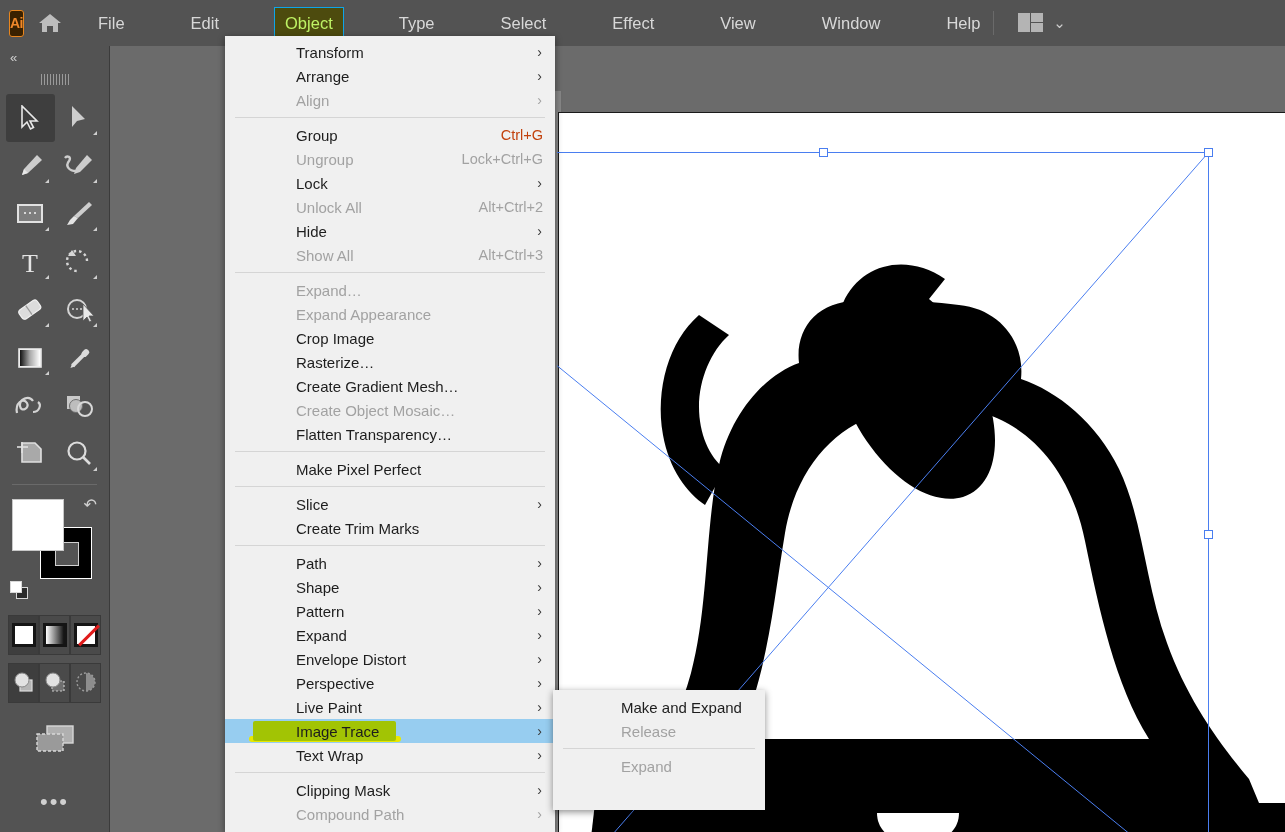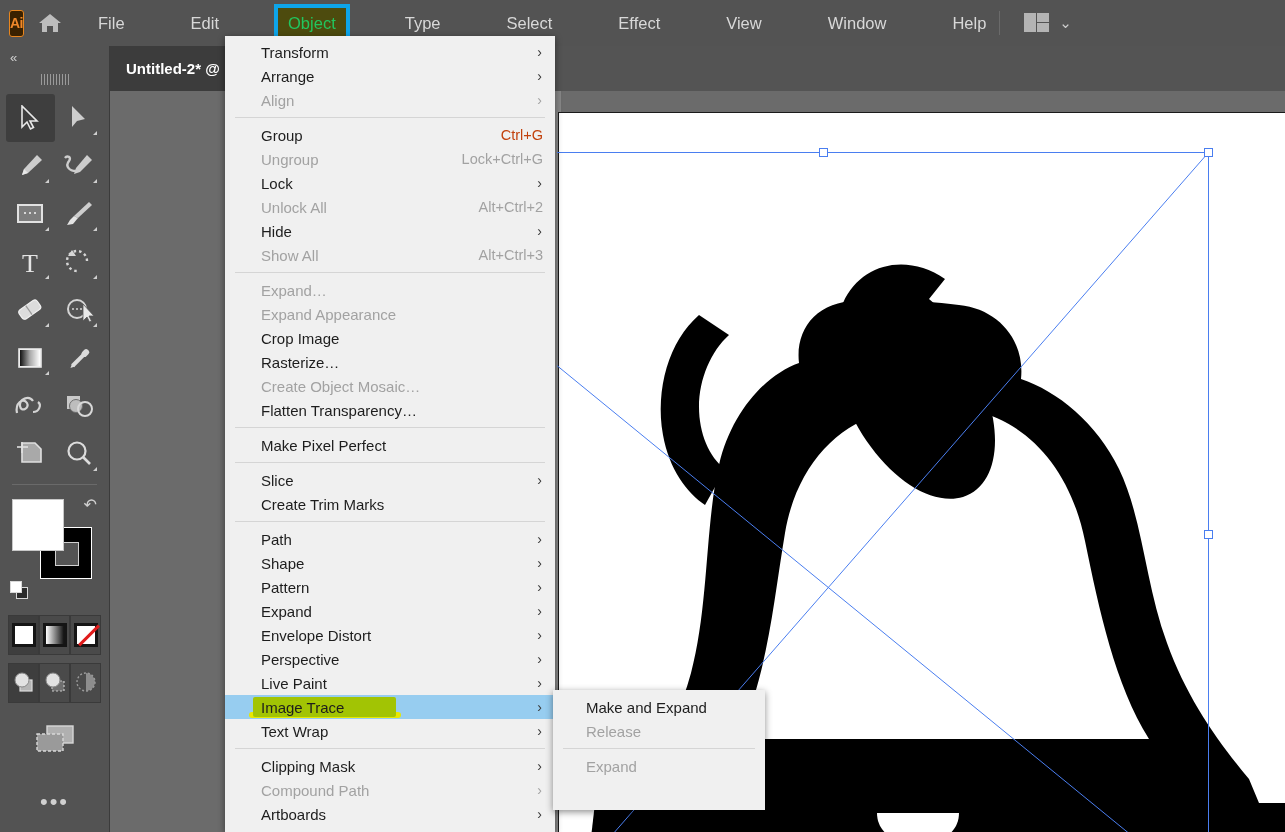--- a/index.html
+++ b/index.html
@@ -24,21 +24,21 @@
     letter-spacing:-.5px;
   }
   .home-icon{ width:34px; height:30px; margin-left:13px; display:flex; align-items:center; justify-content:center; }
   .tb-sep{ width:1px; height:24px; background:#6a6a6a; margin:0 10px 0 12px; }
   .menus{ display:flex; align-items:center; height:46px;gap:40px; }
   .menu-item{
     color:#d8d8d8; font-size:16.5px; padding:4px 11px; margin:0 2px;
     line-height:24px; white-space:nowrap;
   }
   .menu-item.active{
-    background:#4d4b0e; color:#22c55e; border:4px solid #0ea5e9;
+    background:#4d4b0e; color:#bef264; border:1px solid #0ea5e9;
     padding:3px 10px;
   }
   .tb-right{ margin-left:auto; display:flex; align-items:center; height:46px; }
   .tb-sep2{ width:1px; height:24px; background:#6a6a6a; margin-right:14px; }
   .ws-switch{ display:flex; align-items:center; gap:10px; margin-right:525px; }
   .ws-grid{ width:25px; height:20px; display:grid; grid-template-columns:12px 12px; grid-template-rows:9px 9px; gap:1px; }
   .ws-grid i{ background:#b4b4b4; display:block; }
   .ws-grid i.tall{ grid-row:span 2; }
   .chev{ color:#cfcfcf; font-size:15px; }
 
@@ -110,21 +110,21 @@
   .sel-line{ position:absolute; background:#4a7ef0; }
   .handle{ position:absolute; width:9px; height:9px; background:#ffffff; border:1.5px solid #4a7ef0; }
 
   
   .dropdown{
     position:absolute; left:225px; top:36px; width:330px; height:796px;
     background:#f0f0f0; box-shadow:0 2px 7px rgba(0,0,0,.45);
     font-size:15px; color:#1d1d1d; padding-top:4px; overflow:hidden;
   }
   .mrow{ position:relative; height:24px; display:flex; align-items:center; padding:0 12px 0 36px; }
-  .mrow .lbl{ white-space:nowrap; }
+  .mrow .lbl{ white-space:nowrap;margin-left:35px; }
   .mrow .acc{ margin-left:auto; color:#c2410c; font-size:14.5px; }
   .mrow .arrow{ position:absolute; right:13px; top:4px; color:#3a3a3a; font-size:14px; }
   .mrow.disabled .lbl,.mrow.disabled .acc,.mrow.disabled .arrow{ color:#a2a2a2; }
   .msep{ height:1px; background:#d5d5d5; margin:5px 10px 5px 10px; }
   .mrow.hl{ background:#97cdf0; }
   .hl-green{
     position:absolute; left:28px; top:2px; width:143px; height:20px;
     background:#a2c404; border-radius:2px;
   }
   .hl-green-b{
@@ -175,23 +175,20 @@
       <div class="ws-grid">
         <i class="tall"></i>
             <i></i>
             <i></i>
       </div>
       <span class="chev">⌄</span>
     </div>
   </div>
 </div>
 
-<div class="tabbar">
-  <div class="doc-tab">Untitled-2* @</div>
-</div>
 
 <div class="toolbar">
   <div class="tb-collapse">«</div>
   <div class="tb-gripper">
     <i></i>
         <i></i>
         <i></i>
         <i></i>
         <i></i>
         <i></i>
@@ -501,20 +498,23 @@
       </div>
       <div class="mrow disabled">
         <span class="lbl">Expand Appearance</span>
       </div>
       <div class="mrow">
         <span class="lbl">Crop Image</span>
       </div>
       <div class="mrow">
         <span class="lbl">Rasterize…</span>
       </div>
+      <div class="mrow">
+        <span class="lbl">Create Gradient Mesh…</span>
+      </div>
       <div class="mrow disabled">
         <span class="lbl">Create Object Mosaic…</span>
       </div>
       <div class="mrow">
         <span class="lbl">Flatten Transparency…</span>
       </div>
       <div class="msep"></div>
       <div class="mrow">
         <span class="lbl">Make Pixel Perfect</span>
       </div>

